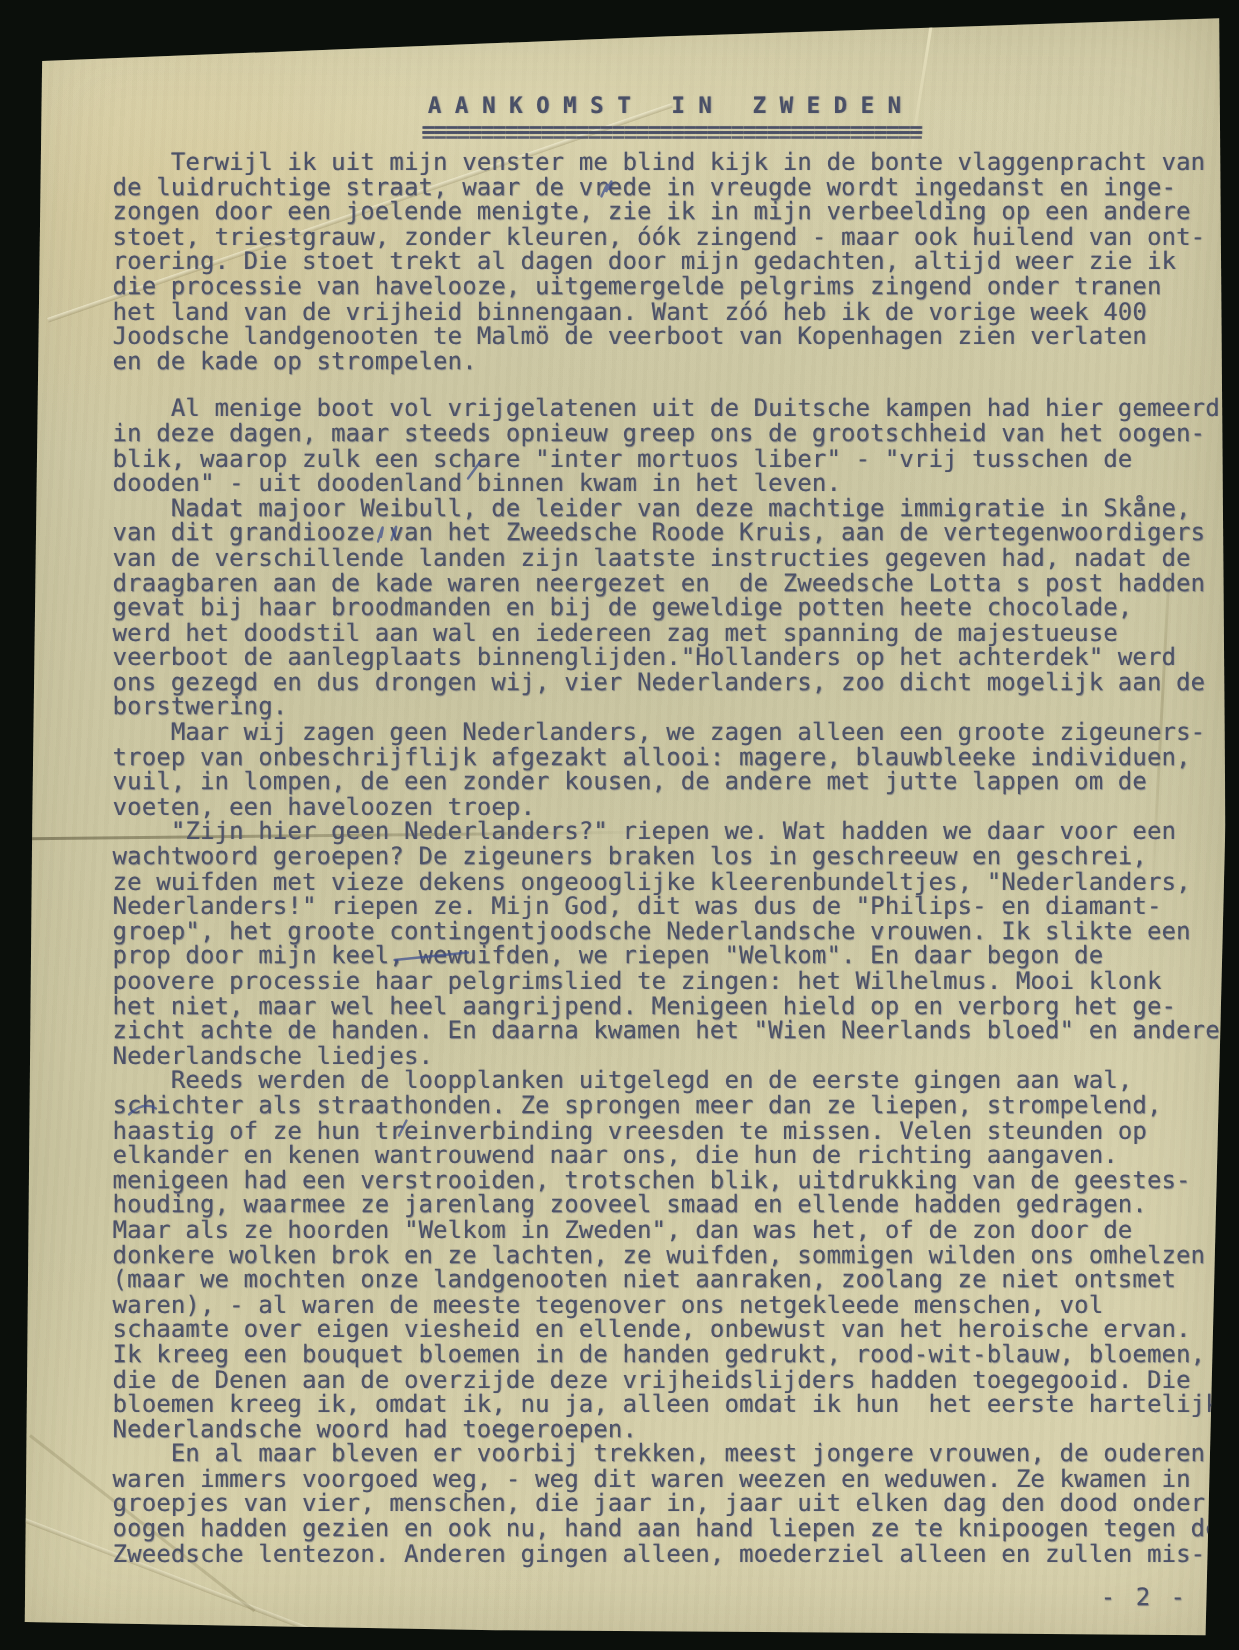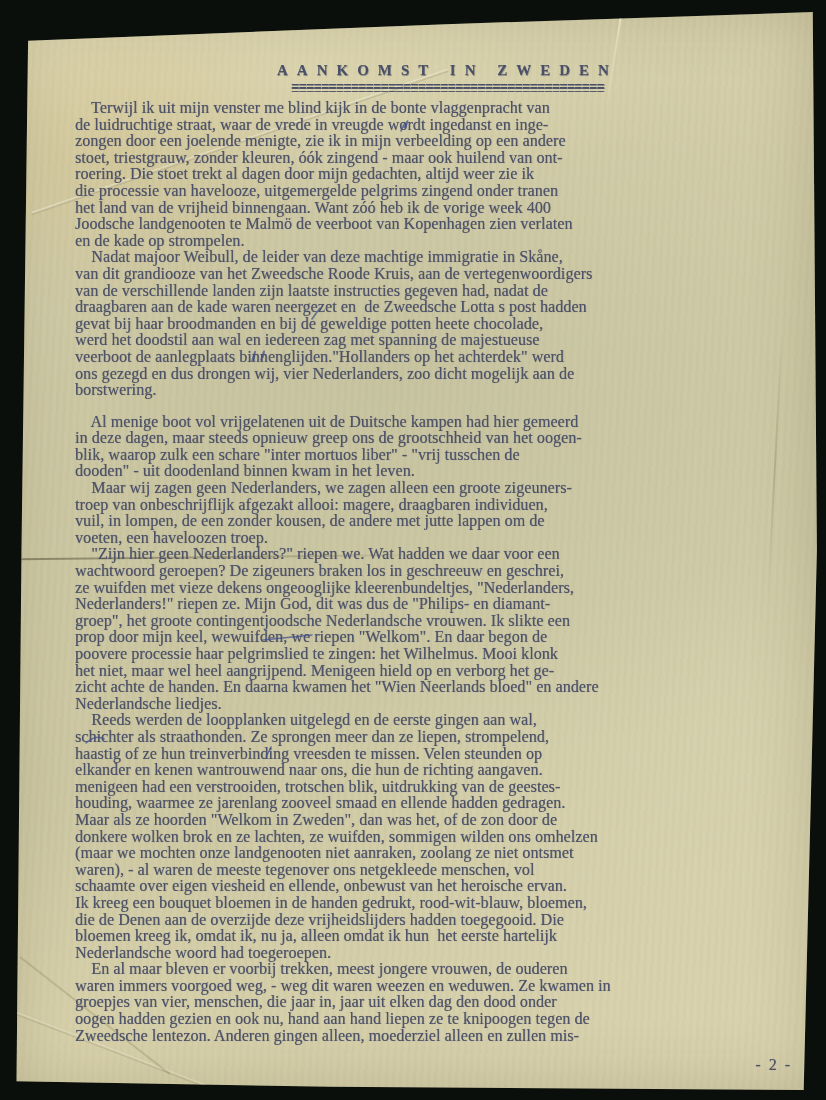--- a/index.html
+++ b/index.html
@@ -16,21 +16,20 @@
     clip-path:polygon(3.4% 3.7%, 54% 2.2%, 98.4% 1.1%, 98.9% 50%, 97.3% 99.1%, 40% 98.8%, 2% 98.3%, 2.6% 50%);
     background:
       radial-gradient(ellipse 300px 230px at 110px 150px, rgba(212,172,88,0.17), transparent 70%),
       radial-gradient(ellipse 500px 160px at 330px 70px,  rgba(231,222,180,0.35), transparent 75%),
       radial-gradient(ellipse 900px 520px at 48% 34%,  rgba(118,124,100,0.12), transparent 75%),
       radial-gradient(ellipse 760px 940px at 86% 62%,  rgba(255,250,222,0.12), transparent 72%),
       radial-gradient(ellipse 420px 300px at 12% 94%,  rgba(228,220,178,0.25), transparent 70%),
       repeating-linear-gradient(93deg, rgba(40,40,20,0.015) 0 3px, rgba(255,255,240,0.015) 3px 7px),
       linear-gradient(163deg,#d9d3af 0%,#d2cca7 30%,#ccc7a2 58%,#d3cda8 82%,#d7d0ab 100%);
     box-shadow: inset 0 0 70px rgba(85,80,45,0.28);
-    font-family: Liberation Serif, serif;
   }
   .crease{position:absolute;pointer-events:none;}
   .c1{left:32px;top:212px;width:440px;height:3px;transform:rotate(-19deg);transform-origin:left center;
       background:linear-gradient(to bottom,rgba(255,252,232,0.55),rgba(110,100,60,0.28));}
   .c2{left:8px;top:556px;width:430px;height:2px;transform:rotate(-0.6deg);
       background:linear-gradient(to right,rgba(70,65,40,0.5),rgba(90,85,55,0.25) 70%,transparent);}
   .c3{left:6px;top:1008px;width:270px;height:3px;transform:rotate(21deg);transform-origin:left center;
       background:linear-gradient(to bottom,rgba(255,252,232,0.4),rgba(110,100,60,0.28));}
   .c4{left:20px;top:956px;width:190px;height:2px;transform:rotate(38deg);transform-origin:left center;
       background:rgba(120,110,70,0.25);}
@@ -85,35 +84,35 @@
       <div class="body-text">
         <p class="para">    Terwijl ik uit mijn venster me blind kijk in de bonte vlaggenpracht van
 de luidruchtige straat, waar de vrede in vreugde wordt ingedanst en inge-
 zongen door een joelende menigte, zie ik in mijn verbeelding op een andere
 stoet, triestgrauw, zonder kleuren, óók zingend - maar ook huilend van ont-
 roering. Die stoet trekt al dagen door mijn gedachten, altijd weer zie ik
 die processie van havelooze, uitgemergelde pelgrims zingend onder tranen
 het land van de vrijheid binnengaan. Want zóó heb ik de vorige week 400
 Joodsche landgenooten te Malmö de veerboot van Kopenhagen zien verlaten
 en de kade op strompelen.</p>
+        <p class="para gap">    Al menige boot vol vrijgelatenen uit de Duitsche kampen had hier gemeerd
+in deze dagen, maar steeds opnieuw greep ons de grootschheid van het oogen-
+blik, waarop zulk een schare "inter mortuos liber" - "vrij tusschen de
+dooden" - uit doodenland binnen kwam in het leven.</p>
         <p class="para">    Nadat majoor Weibull, de leider van deze machtige immigratie in Skåne,
 van dit grandiooze van het Zweedsche Roode Kruis, aan de vertegenwoordigers
 van de verschillende landen zijn laatste instructies gegeven had, nadat de
 draagbaren aan de kade waren neergezet en  de Zweedsche Lotta s post hadden
 gevat bij haar broodmanden en bij de geweldige potten heete chocolade,
 werd het doodstil aan wal en iedereen zag met spanning de majestueuse
 veerboot de aanlegplaats binnenglijden."Hollanders op het achterdek" werd
 ons gezegd en dus drongen wij, vier Nederlanders, zoo dicht mogelijk aan de
 borstwering.</p>
-        <p class="para gap">    Al menige boot vol vrijgelatenen uit de Duitsche kampen had hier gemeerd
-in deze dagen, maar steeds opnieuw greep ons de grootschheid van het oogen-
-blik, waarop zulk een schare "inter mortuos liber" - "vrij tusschen de
-dooden" - uit doodenland binnen kwam in het leven.</p>
         <p class="para">    Maar wij zagen geen Nederlanders, we zagen alleen een groote zigeuners-
-troep van onbeschrijflijk afgezakt allooi: magere, draagbaren individuen,
+troep van onbeschrijflijk afgezakt allooi: magere, blauwbleeke individuen,
 vuil, in lompen, de een zonder kousen, de andere met jutte lappen om de
 voeten, een haveloozen troep.</p>
         <p class="para">    "Zijn hier geen Nederlanders?" riepen we. Wat hadden we daar voor een
 wachtwoord geroepen? De zigeuners braken los in geschreeuw en geschrei,
 ze wuifden met vieze dekens ongeooglijke kleerenbundeltjes, "Nederlanders,
 Nederlanders!" riepen ze. Mijn God, dit was dus de "Philips- en diamant-
 groep", het groote contingentjoodsche Nederlandsche vrouwen. Ik slikte een
 prop door mijn keel, wewuifden, we riepen "Welkom". En daar begon de
 poovere processie haar pelgrimslied te zingen: het Wilhelmus. Mooi klonk
 het niet, maar wel heel aangrijpend. Menigeen hield op en verborg het ge-

